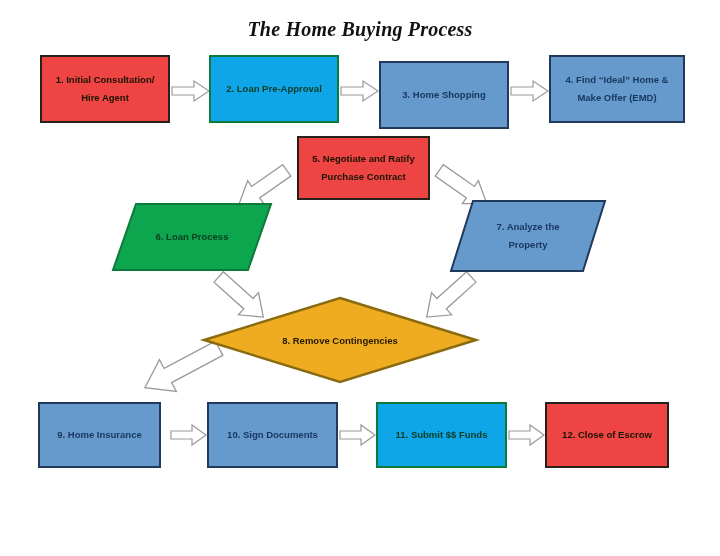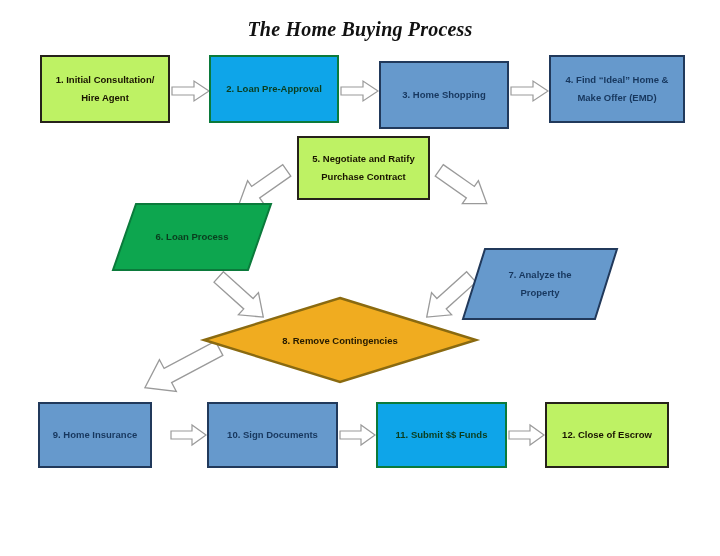--- a/index.html
+++ b/index.html
@@ -49,21 +49,21 @@
     background: #6699cc;
     border-color: #21395b;
     color: #17375e;
   }
   .rect.green {
     background: #0ea5e9;
     border-color: #0b7a3b;
     color: #0a3d1e;
   }
   .rect.yellow {
-    background: #bef264;
+    background: #ef4444;
     border-color: #26221a;
     color: #191400;
   }
   .para-wrap {
     position: absolute;
     z-index: 3;
   }
   .para-wrap svg {
     position: absolute;
     left: 0;
@@ -190,21 +190,21 @@
 
   <div class="para-wrap" style="left:112px; top:203px; width:160px; height:68px;">
     <svg width="160" height="68" viewBox="0 0 160 68">
       <polygon points="24,1 159,1 136,67 1,67" fill="#0da64f" stroke="#0b7a3b" stroke-width="2"></polygon>
     </svg>
     <div class="para-label green">
       <span>6. Loan Process</span>
     </div>
   </div>
 
-  <div class="para-wrap" style="left:462px; top:200px; width:156px; height:72px;margin-top:48px;">
+  <div class="para-wrap" style="left:450px; top:200px; width:156px; height:72px;">
     <svg width="156" height="72" viewBox="0 0 156 72">
       <polygon points="23,1 155,1 133,71 1,71" fill="#6699cc" stroke="#21395b" stroke-width="2"></polygon>
     </svg>
     <div class="para-label blue">
       <span>
         <span>7. Analyze the</span><br>
         <span>Property</span>
       </span>
     </div>
   </div>
@@ -235,21 +235,21 @@
   </div>
 
   <div class="arrow" style="left:134px; top:337px;">
     <svg width="96" height="62" viewBox="0 0 96 62">
       <g transform="rotate(152 48 31)">
         <polygon points="6,23 64,23 64,13 90,31 64,49 64,39 6,39" fill="#ffffff" stroke="#9a9a9a" stroke-width="1.3"></polygon>
       </g>
     </svg>
   </div>
 
-  <div class="node rect blue" style="left:38px; top:402px; width:114px; height:66px;text-align:right;">
+  <div class="node rect blue" style="left:38px; top:402px; width:123px; height:66px;text-align:right;">
     <span>9. Home Insurance</span>
   </div>
 
   <div class="arrow" style="left:171px; top:424px;">
     <svg width="36" height="22" viewBox="0 0 36 22">
       <polygon points="0,7 21,7 21,1 35,11 21,21 21,15 0,15" fill="#ffffff" stroke="#9a9a9a" stroke-width="1.2"></polygon>
     </svg>
   </div>
 
   <div class="node rect blue" style="left:207px; top:402px; width:131px; height:66px;">

